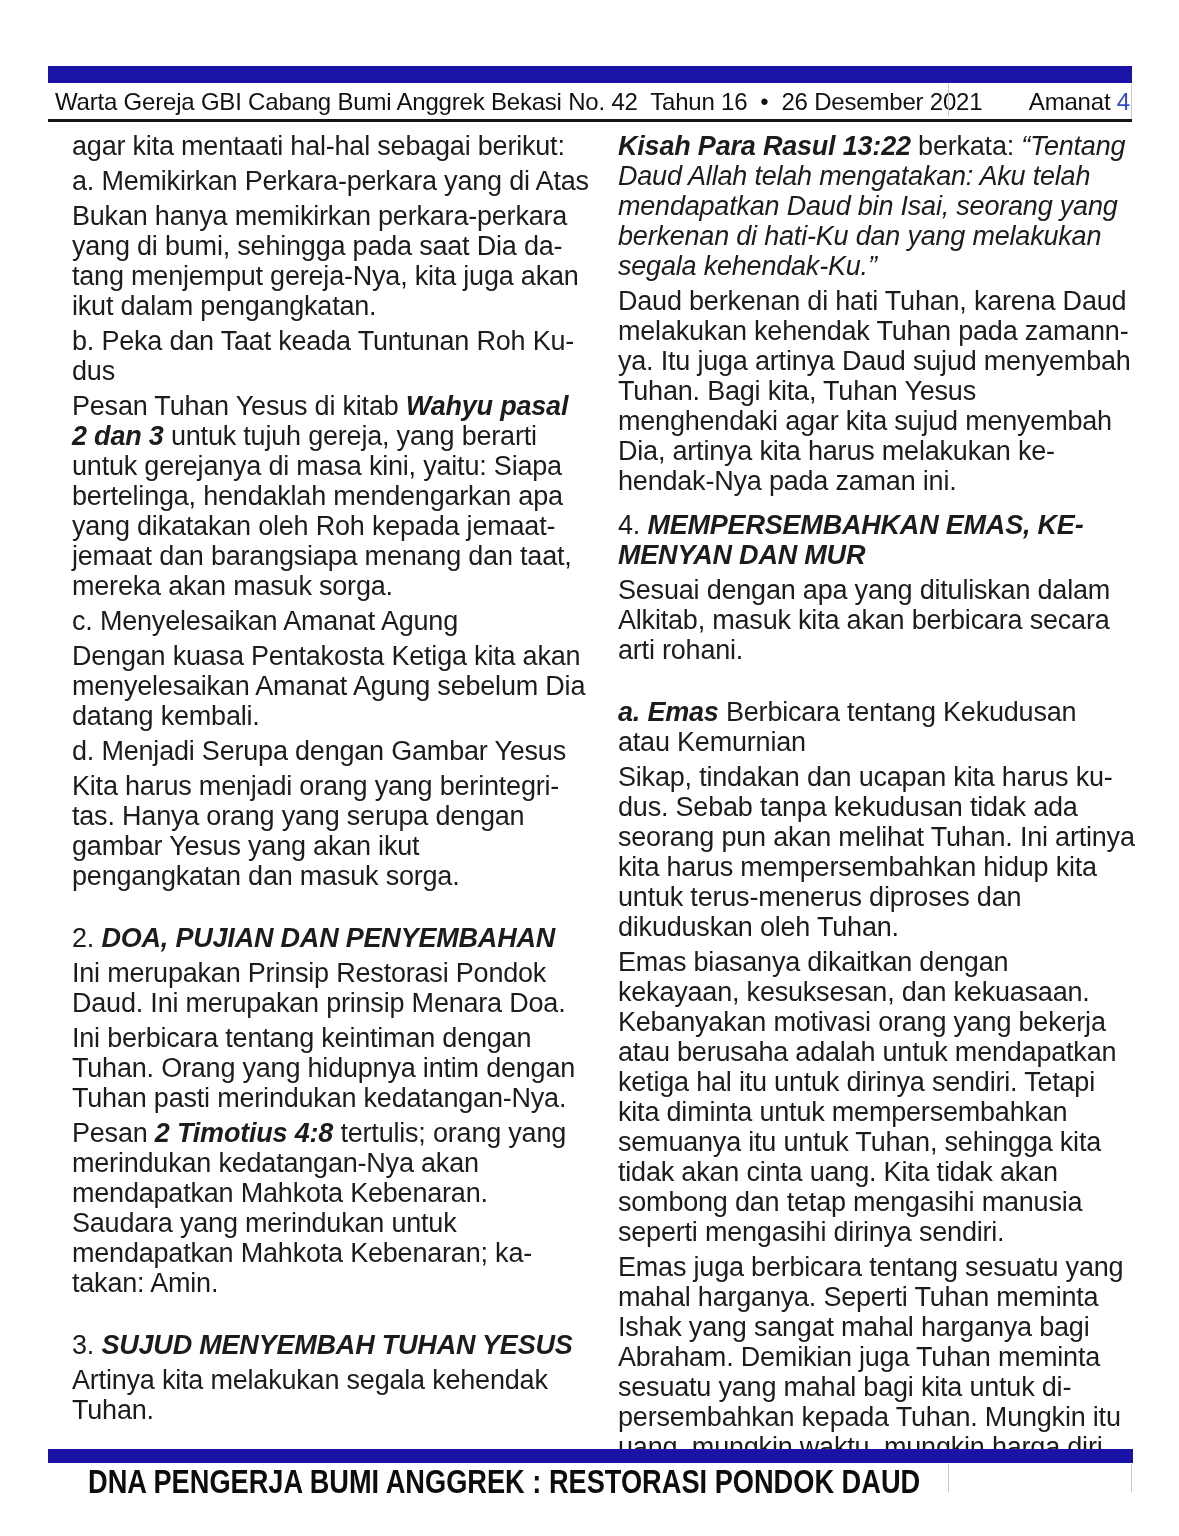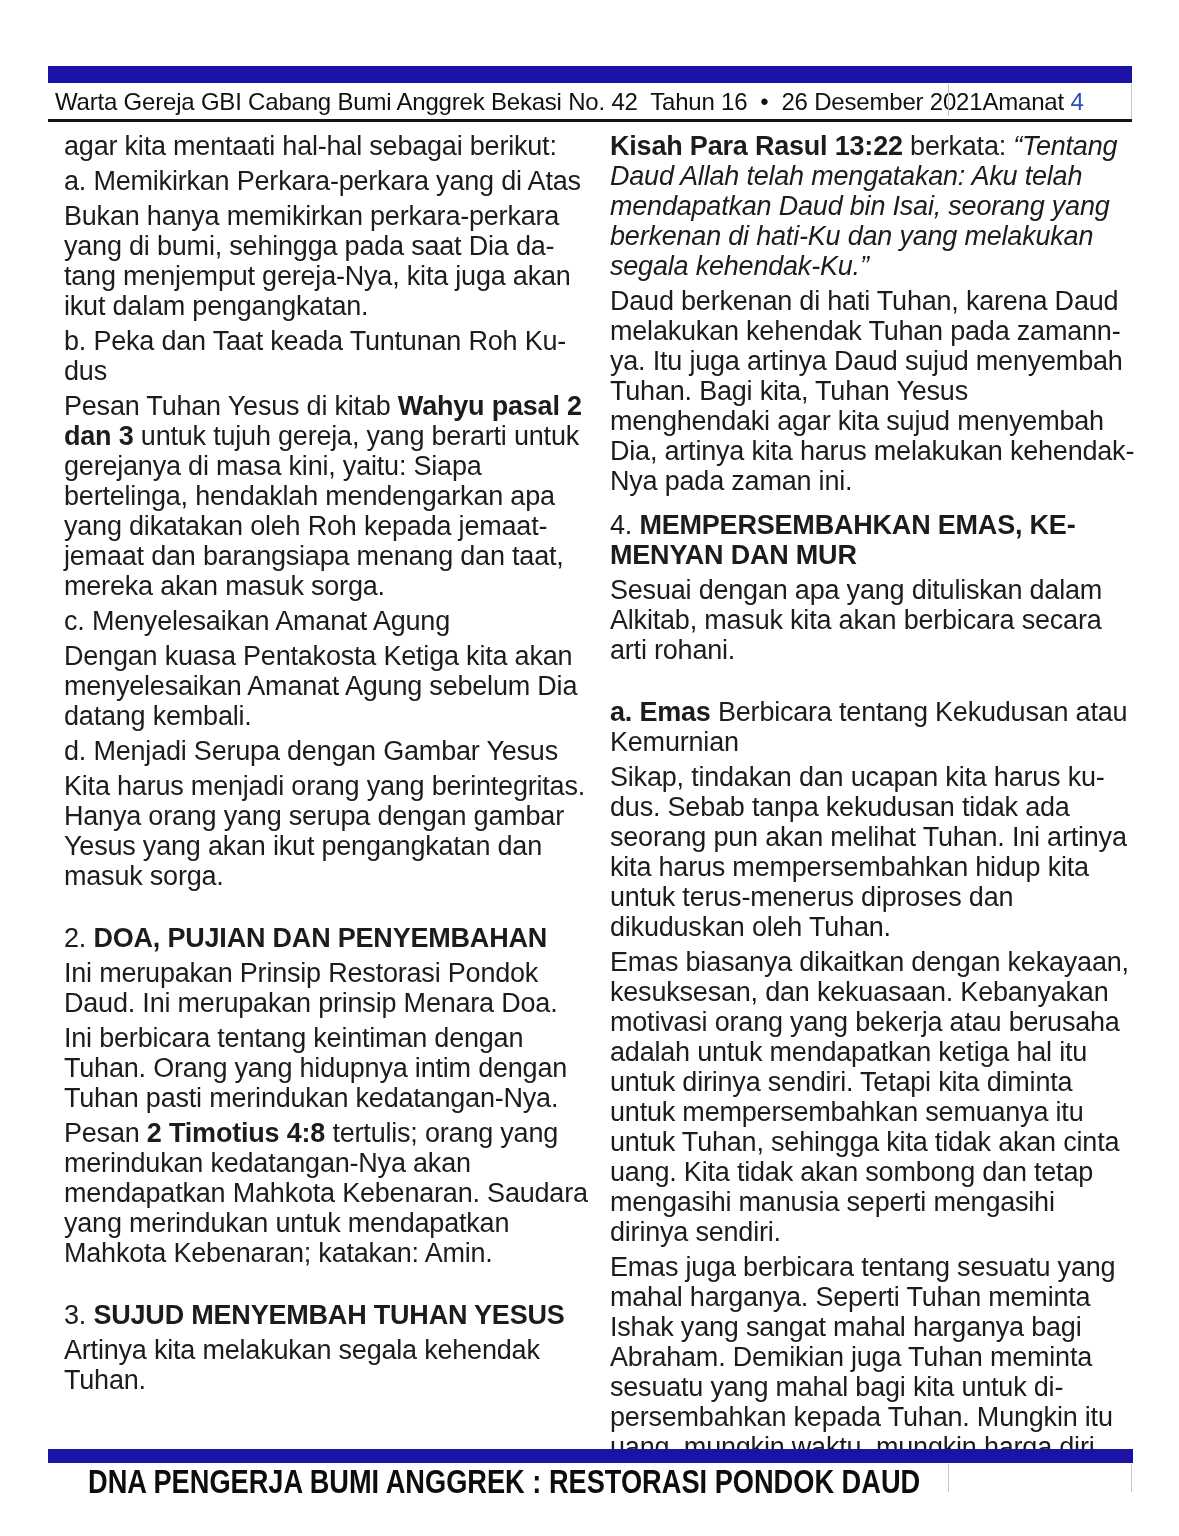--- a/index.html
+++ b/index.html
@@ -10,44 +10,44 @@
     background: #ffffff;
     overflow: hidden;
     font-family: "Liberation Sans", "DejaVu Sans", sans-serif;
     color: #1c1c1c;
   }
   .bar { position: absolute; background: #1b12a6; }
   .top-bar    { left: 48px; top: 66px;   width: 1084px; height: 17px; }
   .bottom-bar { left: 48px; top: 1449px; width: 1085px; height: 14px; }
   .header-row {
     position: absolute; left: 55px; top: 88px; width: 1075px;
-    display: flex; align-items: baseline;
+    display: flex; justify-content: space-between; align-items: baseline;
     font-size: 24px; letter-spacing: -0.2px; color: #111;
   }
   .header-left { white-space: pre-wrap; }
   .pagenum { color: #2f4bc1; }
   .rule { position: absolute; left: 48px; top: 119px; width: 1084px; height: 3px; background: #151515; }
   .vline { position: absolute; width: 1px; background: #c9c9c9; }
   #vl1 { left: 948px;  top: 84px;   height: 32px; }
   #vl2 { left: 1131px; top: 84px;   height: 35px; }
   #vl3 { left: 948px;  top: 1464px; height: 28px; }
   #vl4 { left: 1131px; top: 1464px; height: 28px; }
   .content {
     position: absolute; left: 55px; top: 131px; width: 1080px;
     display: flex; gap: 12px;
   }
   .col { width: 534px; }
   .block {
-    margin: 0 0 5px 9px;
+    margin: 0 0 5px 17px;
     font-size: 27px; line-height: 30px; letter-spacing: -0.2px;
     hyphens: manual; -webkit-hyphens: manual;
   }
   .block.gap-sm { margin-top: 14px; }
   .block.gap-lg { margin-top: 32px; }
-  .b { font-weight: bold; }
+  .b { font-weight: bold; font-style: italic; }
   .i { font-style: italic; }
   .footer-text {
     position: absolute; left: 88px; top: 1462px;
     font-size: 34px; font-weight: bold; color: #0d0d0d;
     white-space: nowrap; letter-spacing: 0;
     transform: scaleX(0.8); transform-origin: left top;
   }
 </style>
 </head>
 <body>

